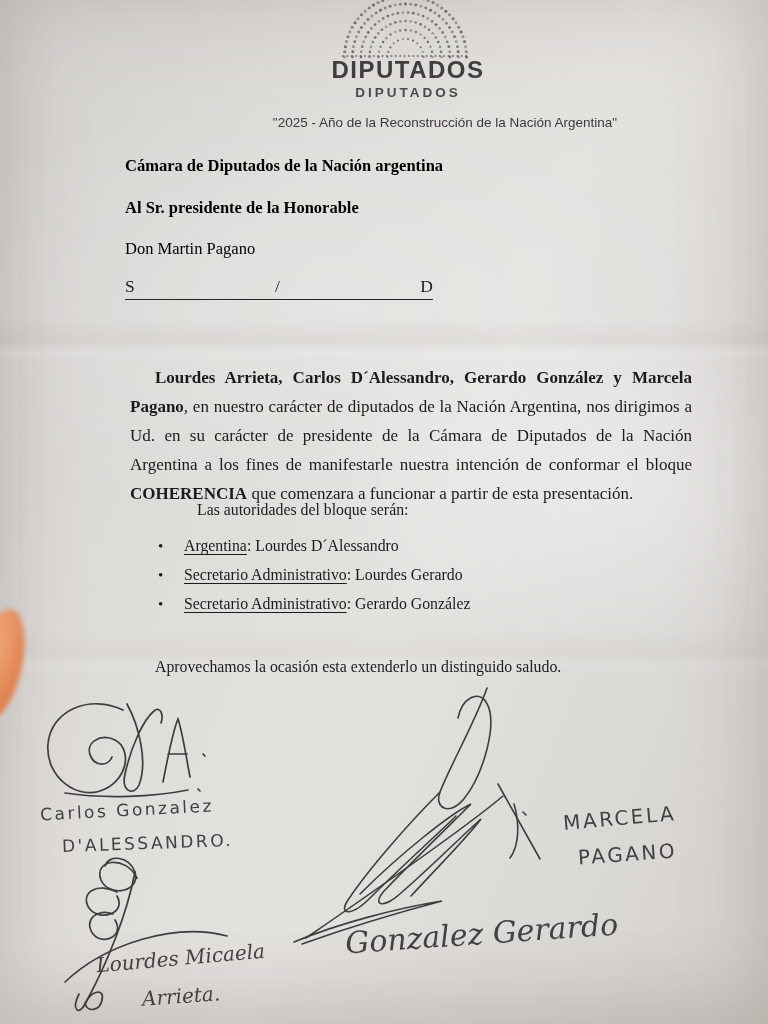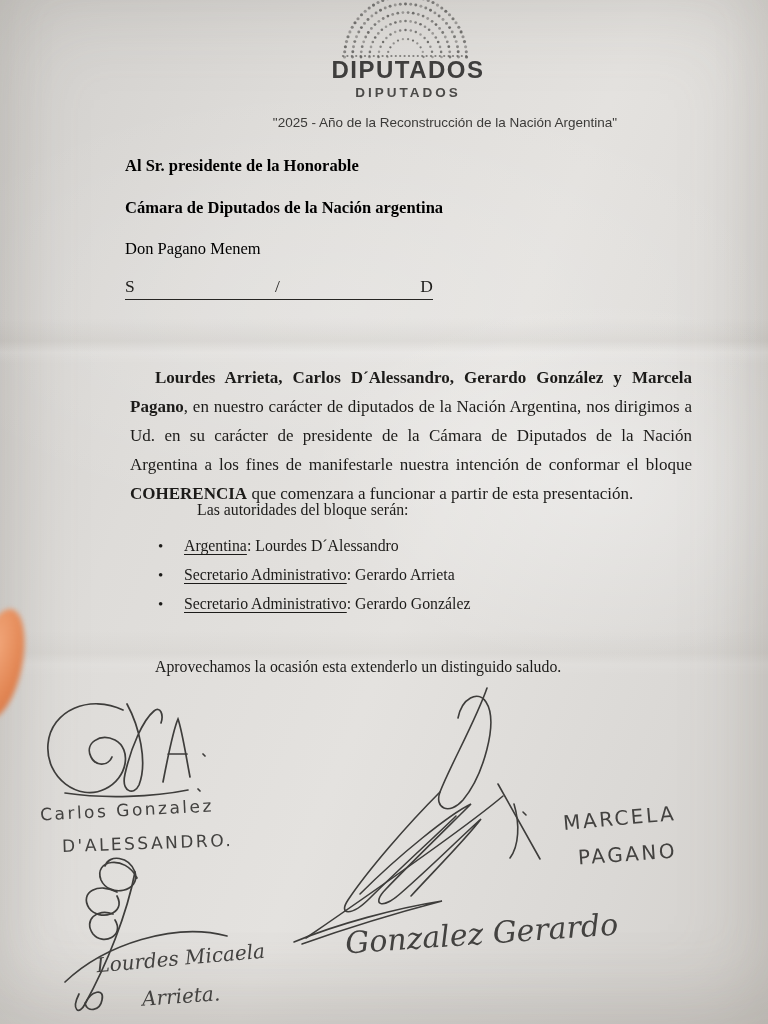--- a/index.html
+++ b/index.html
@@ -236,42 +236,42 @@
         <circle cx="124.40000000000006" cy="59" r="1.1" fill="#5d5c5a" opacity="0.75"></circle>
         <circle cx="128.80000000000007" cy="59" r="1.1" fill="#5d5c5a" opacity="0.75"></circle>
         <circle cx="133.20000000000007" cy="59" r="1.1" fill="#5d5c5a" opacity="0.75"></circle>
       </svg>
   </div>
   <div class="logo-name">DIPUTADOS</div>
   <div class="logo-sub">DIPUTADOS</div>
   <div class="motto">"2025 - Año de la Reconstrucción de la Nación Argentina"</div>
 
   <div class="recipient">
+    <div class="line bold">Cámara de Diputados de la Nación argentina</div>
     <div class="line bold">Al Sr. presidente de la Honorable</div>
-    <div class="line bold">Cámara de Diputados de la Nación argentina</div>
-    <div class="line">Don Pagano Menem</div>
+    <div class="line">Don Martin Pagano</div>
   </div>
   <div class="sd-row">
     <span>S</span>
     <span>/</span>
     <span>D</span>
   </div>
 
   <p class="para"><span class="bold">Lourdes Arrieta, Carlos D´Alessandro, Gerardo González y Marcela Pagano</span><span>, en nuestro carácter de diputados de la Nación Argentina, nos dirigimos a Ud. en su carácter de presidente de la Cámara de Diputados de la Nación Argentina a los fines de manifestarle nuestra intención de conformar el bloque </span><span class="bold">COHERENCIA</span><span> que comenzara a funcionar a partir de esta presentación.</span></p>
 
   <div class="auth-intro">Las autoridades del bloque serán:</div>
 
   <div class="auth-list">
     <div class="auth-item">
       <span class="bullet">•</span>
       <span><span class="role">Argentina</span><span>: </span><span>Lourdes D´Alessandro</span></span>
     </div>
     <div class="auth-item">
       <span class="bullet">•</span>
-      <span><span class="role">Secretario Administrativo</span><span>: </span><span>Gerardo Arrieta</span></span>
+      <span><span class="role">Secretario Administrativo</span><span>: </span><span>Lourdes Gerardo</span></span>
     </div>
     <div class="auth-item">
       <span class="bullet">•</span>
       <span><span class="role">Secretario Administrativo</span><span>: </span><span>Gerardo González</span></span>
     </div>
   </div>
 
   <div class="closing">Aprovechamos la ocasión esta extenderlo un distinguido saludo.</div>
 
   <div class="sig" style="left:35px;top:692px">

